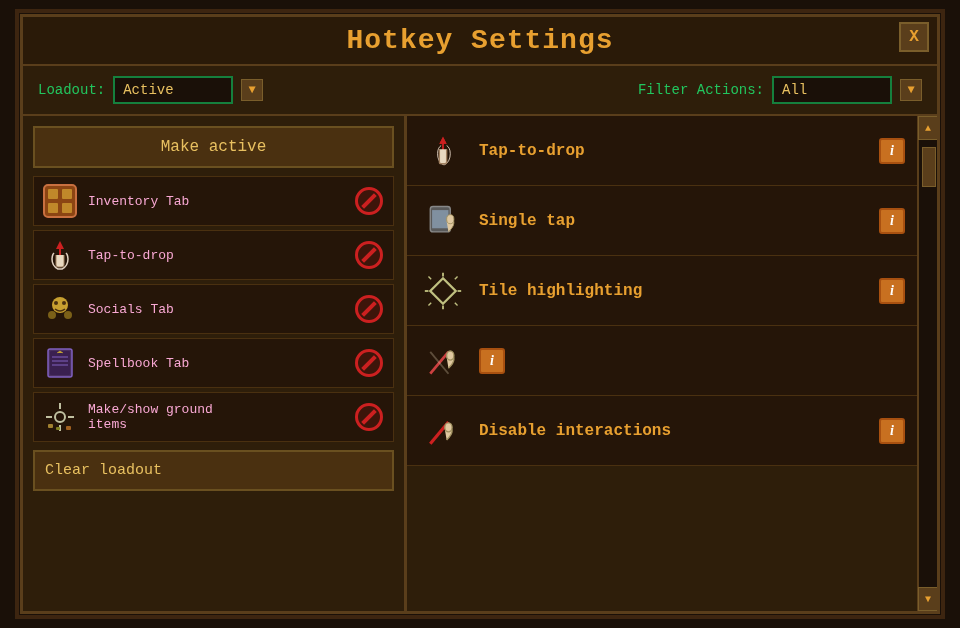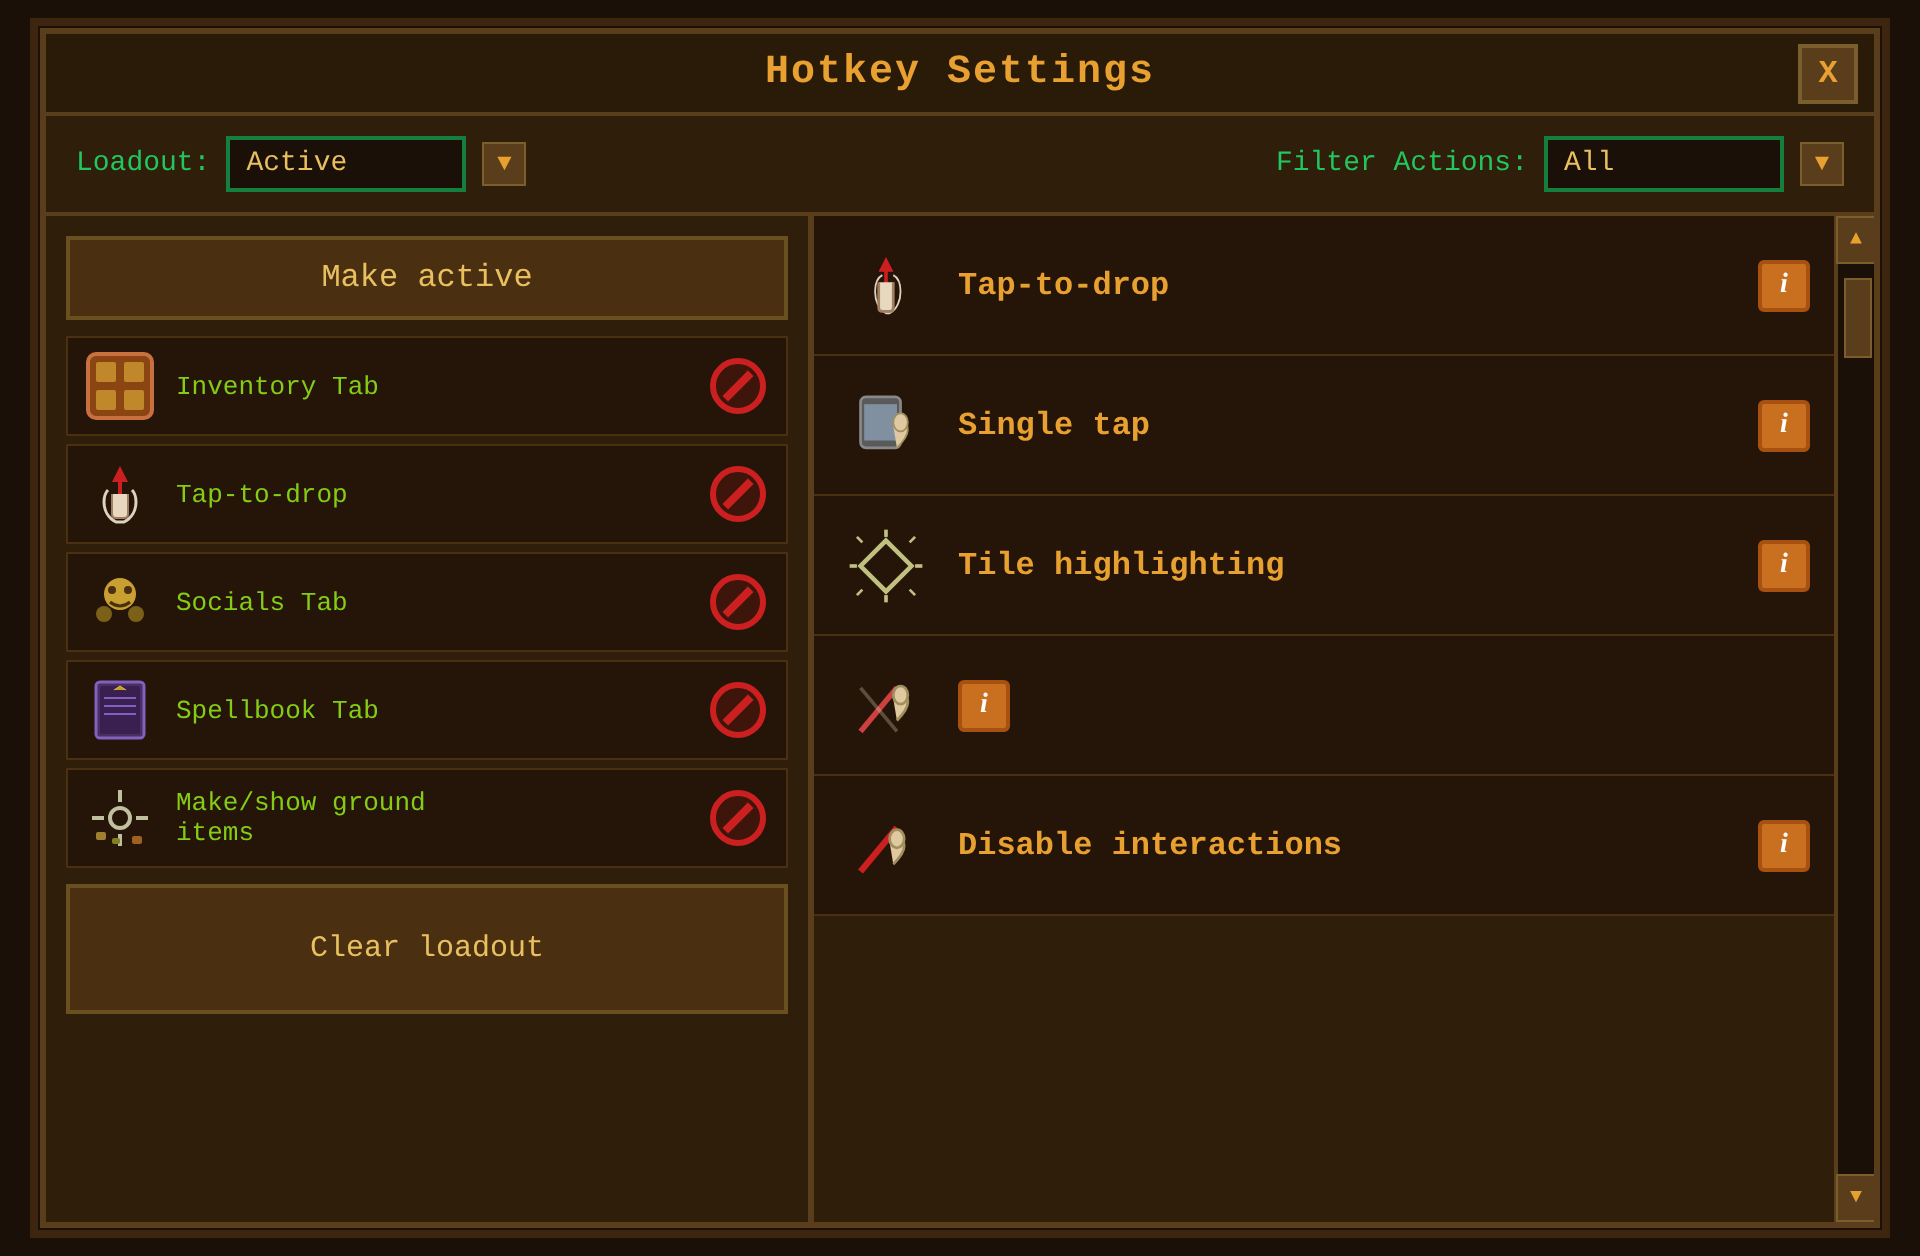--- a/index.html
+++ b/index.html
@@ -28,21 +28,21 @@
     .title-bar {
       background: #2a1a08;
       border-bottom: 2px solid #5a3e1b;
       padding: 8px 40px;
       text-align: center;
       position: relative;
     }
 
     .title-bar h1 {
       color: #e8a030;
-      font-size: 20px;
+      font-size: 28px;
       font-weight: bold;
       letter-spacing: 1px;
     }
 
     .close-btn {
       position: absolute;
       right: 8px;
       top: 5px;
       width: 30px;
       height: 30px;
@@ -146,21 +146,21 @@
     .item-icon {
       width: 36px;
       height: 36px;
       display: flex;
       align-items: center;
       justify-content: center;
       flex-shrink: 0;
     }
 
     .item-label {
-      color: #84cc16;
+      color: #f9a8d4;
       font-size: 13px;
       flex: 1;
     }
 
     .no-icon {
       width: 32px;
       height: 32px;
       display: flex;
       align-items: center;
       justify-content: center;
@@ -189,22 +189,22 @@
       transform: rotate(-45deg);
       position: absolute;
     }
 
     
     .clear-btn {
       background: #4a3010;
       border: 2px solid #6a5020;
       color: #e8c060;
       font-size: 15px;
-      padding: 22px;
-      text-align: center;
+      padding: 10px;
+      text-align: left;
       cursor: pointer;
       margin-top: 4px;
     }
 
     
     .right-panel {
       flex: 1;
       background: #2e1e0a;
       display: flex;
       flex-direction: column;

